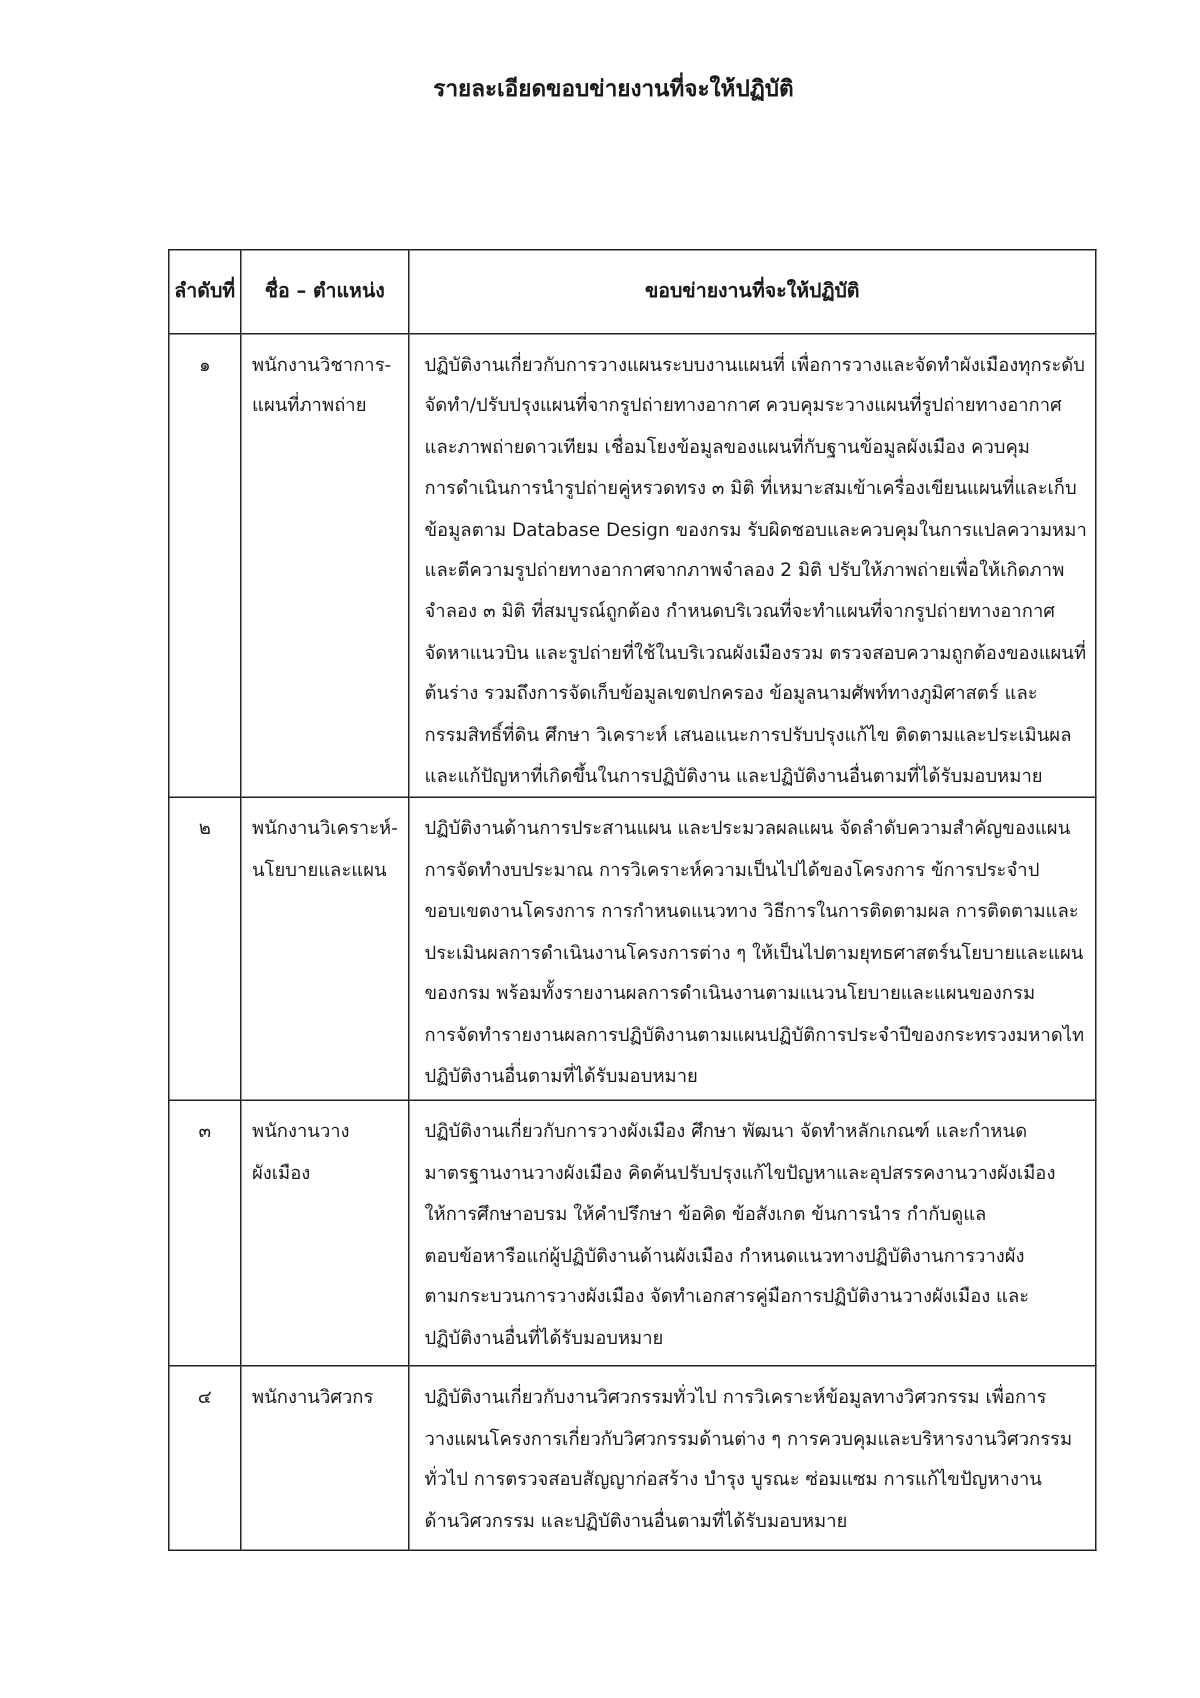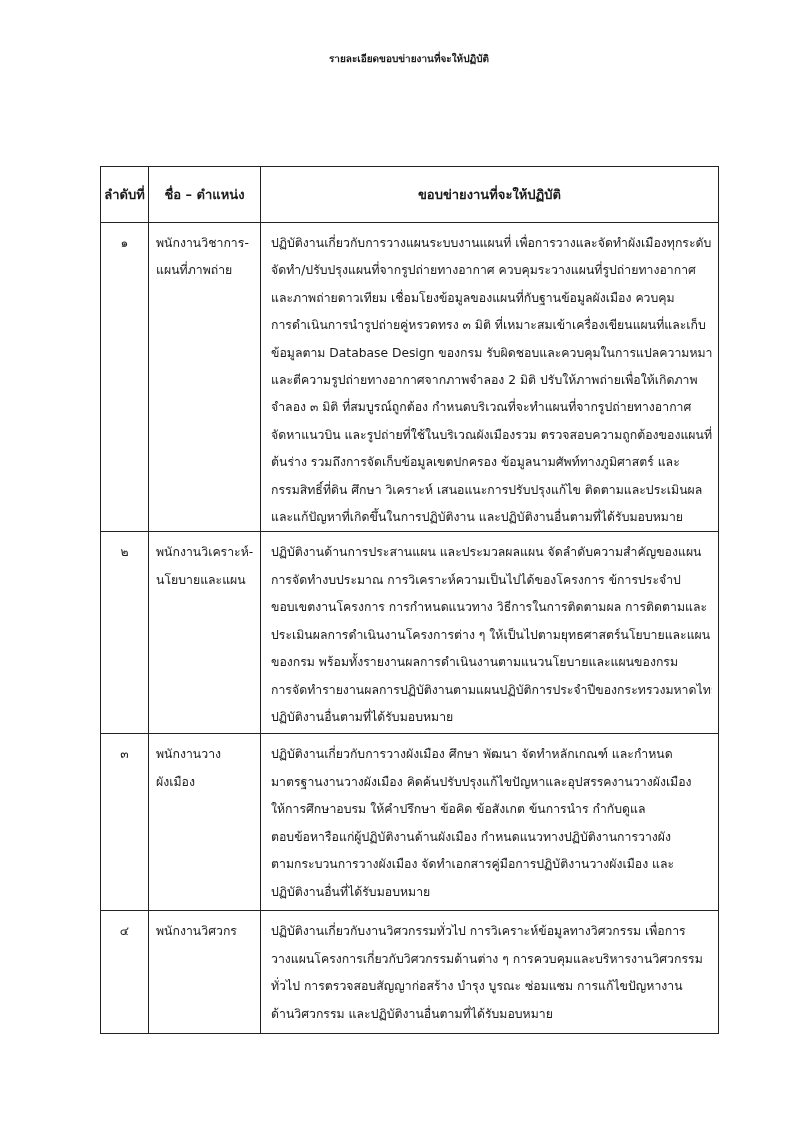--- a/index.html
+++ b/index.html
@@ -6,26 +6,26 @@
   body {
     width: 800px; height: 1132px; position: relative; overflow: hidden;
     font-family: "DejaVu Sans", "Liberation Sans", sans-serif;
     color: #1a1a1a;
   }
   .title-block {
     position: absolute; left: 0; top: 44px; width: 800px;
     text-align: center;
   }
   .title-line {
-    font-weight: bold; font-size: 10px; line-height: 30px;
+    font-weight: bold; font-size: 15px; line-height: 30px;
     white-space: nowrap;
   }
   .title-line.l1 { padding-left: 18px; }
   .doc-table {
-    position: absolute; left: 100px; top: 166px;
+    position: absolute; left: 112px; top: 166px;
     width: 618px; border-collapse: collapse; table-layout: fixed;
   }
   .doc-table td, .doc-table th {
     border: 1.5px solid #222;
     vertical-align: top;
     font-size: 12.3px;
     line-height: 27.4px;
     padding: 0;
   }
   .doc-table th {

